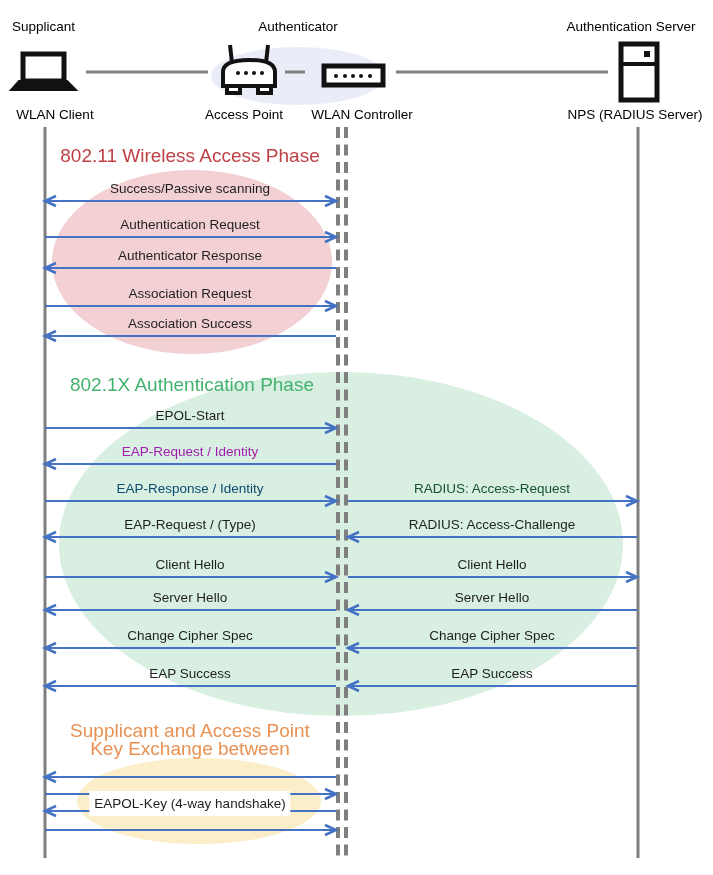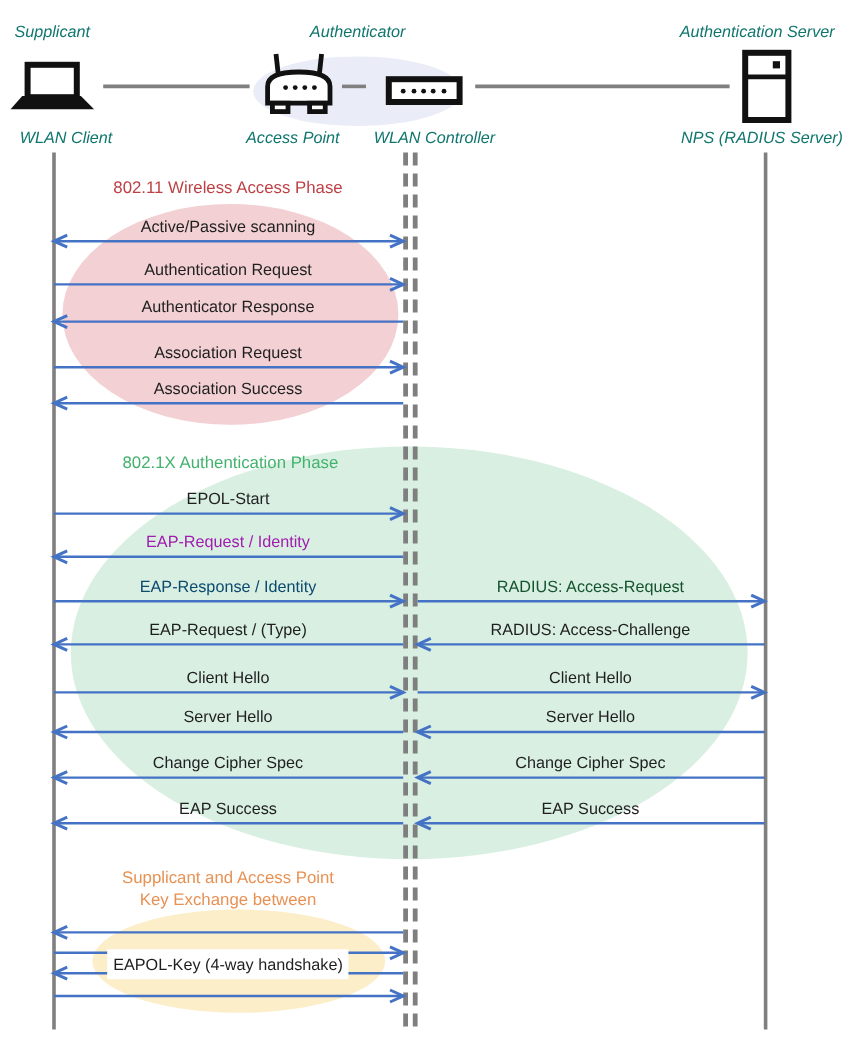--- a/index.html
+++ b/index.html
@@ -1,23 +1,23 @@
 <!DOCTYPE html>
 <html><head>
 <meta charset="utf-8">
 <style>
   html,body{margin:0;padding:0;background:#ffffff;}
   #stage{
     position:relative;width:713px;height:875px;background:#fff;overflow:hidden;
     font-family:"Liberation Sans","DejaVu Sans",sans-serif;color:#1f1f1f;
   }
   #diagram-svg{position:absolute;left:0;top:0;}
-  .lbl{position:absolute;white-space:nowrap;font-size:13.5px;color:#0f766e;transform:translateX(-50%);font-style:italic;}
+  .lbl{position:absolute;white-space:nowrap;font-size:13.5px;color:#000000;transform:translateX(-50%);}
   .lbl-left{transform:none;}
-  .phase-title{position:absolute;white-space:nowrap;font-size:14px;transform:translateX(-50%);text-align:center;line-height:18px;}
+  .phase-title{position:absolute;white-space:nowrap;font-size:19px;transform:translateX(-50%);text-align:center;line-height:18px;}
   .msg-label{position:absolute;white-space:nowrap;font-size:13.5px;color:#1f1f1f;transform:translateX(-50%);}
   .msg-label.bg{background:#ffffff;padding:5px 5px;}
 </style>
 </head>
 <body>
 
 <div id="stage">
 
   <svg id="diagram-svg" width="713" height="875" viewBox="0 0 713 875">
       <ellipse cx="192" cy="262" rx="140" ry="92" fill="#F2D0D3"></ellipse>
@@ -110,21 +110,21 @@
   <div class="lbl" style="left:635px;top:107px;">NPS (RADIUS Server)</div>
 
   <div class="phase-title" style="left: 190px; top: 147px; color: rgb(190, 64, 69);">802.11 Wireless Access Phase</div>
   <div class="phase-title" style="left: 192px; top: 376px; color: rgb(67, 178, 109);">802.1X Authentication Phase</div>
   <div class="phase-title" style="left: 190px; top: 722px; color: rgb(232, 145, 83);">
     <div>Supplicant and Access Point</div>
     <div>Key Exchange between</div>
   </div>
 
   <div id="msg-layer">
-      <div class="msg-label" style="left: 190px; top: 181px; color: rgb(31, 31, 31);">Active/Passive scanning</div>
+      <div class="msg-label" style="left: 190px; top: 181px; color: rgb(31, 31, 31);">Success/Passive scanning</div>
       <div class="msg-label" style="left: 190px; top: 217px; color: rgb(31, 31, 31);">Authentication Request</div>
       <div class="msg-label" style="left: 190px; top: 248px; color: rgb(31, 31, 31);">Authenticator Response</div>
       <div class="msg-label" style="left: 190px; top: 286px; color: rgb(31, 31, 31);">Association Request</div>
       <div class="msg-label" style="left: 190px; top: 316px; color: rgb(31, 31, 31);">Association Success</div>
       <div class="msg-label" style="left: 190px; top: 408px; color: rgb(31, 31, 31);">EPOL-Start</div>
       <div class="msg-label" style="left: 190px; top: 444px; color: #a21caf;">EAP-Request / Identity</div>
       <div class="msg-label" style="left: 190px; top: 481px; color: #0c4a6e;">EAP-Response / Identity</div>
       <div class="msg-label" style="left: 492px; top: 481px; color: #14532d;">RADIUS: Access-Request</div>
       <div class="msg-label" style="left: 190px; top: 517px; color: rgb(31, 31, 31);">EAP-Request / (Type)</div>
       <div class="msg-label" style="left: 492px; top: 517px; color: rgb(31, 31, 31);">RADIUS: Access-Challenge</div>

